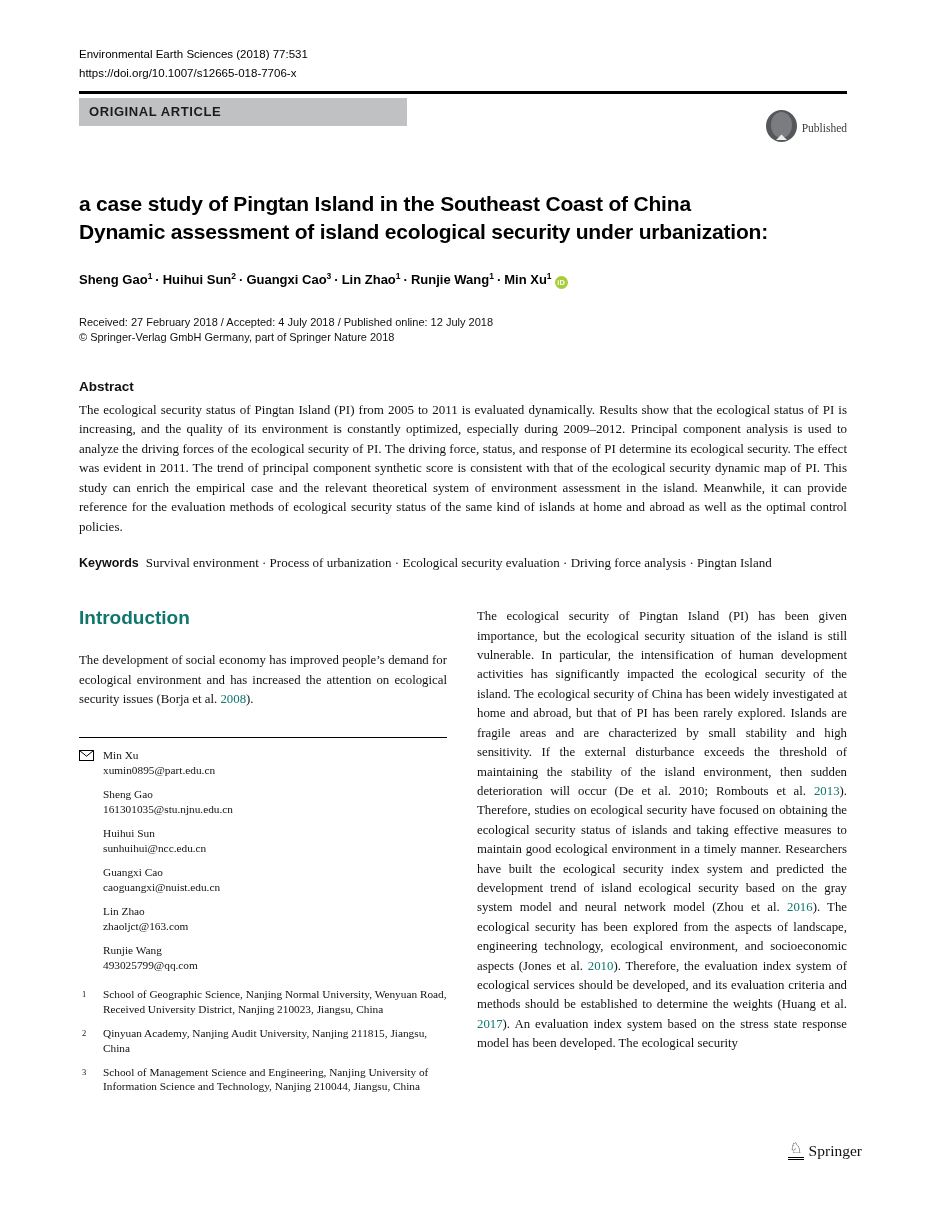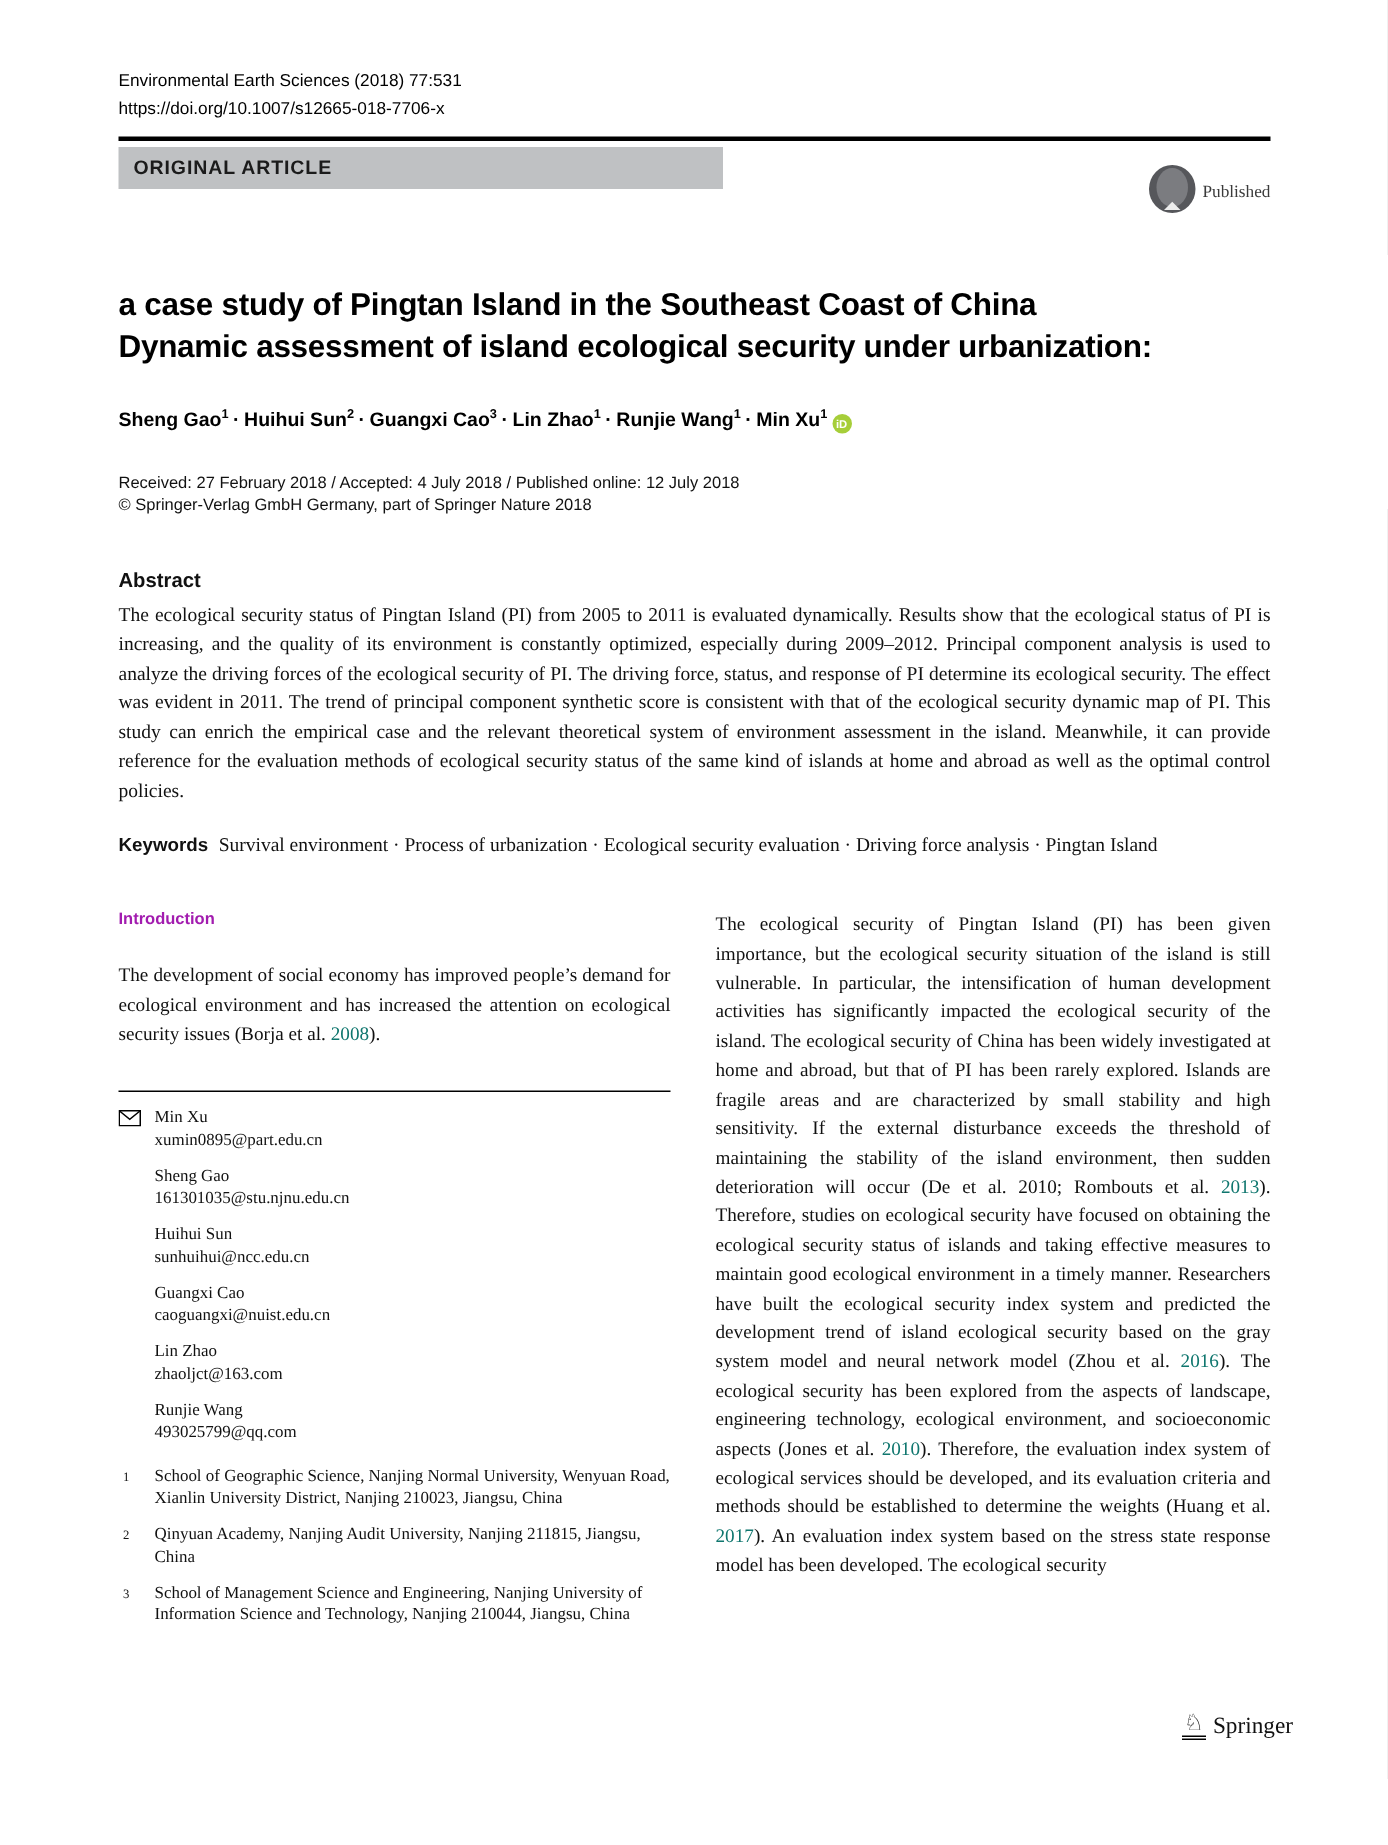--- a/index.html
+++ b/index.html
@@ -13,21 +13,21 @@
   .content { position:absolute; left:79px; top:0; width:768px; }
 
   
   .journal-line, .doi-line {
     font-family:"Liberation Sans", sans-serif; font-size:11.5px; line-height:18.5px; color:#000;
   }
   .journal-line { margin-top:45px; }
   .top-rule { height:2.5px; background:#000; margin-top:9px; }
   .banner-row { display:flex; justify-content:space-between; align-items:flex-start; margin-top:4px; height:52px; }
   .banner {
-    width:403px; height:28px; background:#bfc1c3; display:flex; align-items:center;
+    width:328px; height:28px; background:#bfc1c3; display:flex; align-items:center;
     padding-left:10px; font-family:"Liberation Sans", sans-serif; font-weight:bold;
     font-size:13px; letter-spacing:0.6px; color:#1b1b1b;
   }
   .crossmark { display:flex; align-items:center; gap:4px; margin-top:11px; cursor:pointer; }
   .crossmark-label { font-family:"Liberation Serif", serif; font-size:11.5px; color:#3a3a3a; }
 
   
   h1.paper-title {
     margin-top:40px; font-family:"Liberation Sans", sans-serif; font-weight:bold;
     font-size:21px; line-height:28px; color:#000; letter-spacing:-0.2px;
@@ -50,21 +50,21 @@
   
   .abstract-heading { margin-top:34px; font-family:"Liberation Sans", sans-serif; font-weight:bold; font-size:13.5px; }
   .abstract-text { margin-top:6px; font-size:13px; line-height:19.6px; text-align:justify; }
   .keywords { margin-top:16px; font-size:13px; line-height:19.6px; }
   .keywords .kw-label { font-family:"Liberation Sans", sans-serif; font-weight:bold; font-size:12.5px; margin-right:7px; }
 
   
   .columns { display:flex; gap:30px; margin-top:34px; }
   .col-left { width:368px; }
   .col-right { width:370px; }
-  h2.section-heading { font-family:"Liberation Sans", sans-serif; font-weight:bold; font-size:11px; color:#a21caf; margin-bottom:22px; }
+  h2.section-heading { font-family:"Liberation Sans", sans-serif; font-weight:bold; font-size:19px; color:#0f766e; margin-bottom:22px; }
   .body-para { font-size:12.8px; line-height:19.4px; text-align:justify; }
   .ref-link { color:#0f766e; cursor:pointer; }
 
   
   .footnote-block { margin-top:28px; }
   .fn-rule { height:1px; background:#000; margin-bottom:10px; }
   .fn-entry { position:relative; padding-left:24px; margin-bottom:9px; font-size:11.3px; line-height:15px; }
   .fn-entry .env { position:absolute; left:0; top:2px; }
   .aff-list { margin-top:14px; }
   .aff { position:relative; padding-left:24px; margin-bottom:9px; font-size:11.3px; line-height:14.8px; }
@@ -158,21 +158,21 @@
                 <div>Lin Zhao</div>
                 <div>zhaoljct@163.com</div>
               </div>
               <div class="fn-entry">
                 <div>Runjie Wang</div>
                 <div>493025799@qq.com</div>
               </div>
             </div>
 
           <div class="aff-list">
-              <div class="aff"><sup>1</sup><span>School of Geographic Science, Nanjing Normal University, Wenyuan Road, Xianlin University District, Nanjing 210023, Jiangsu, China</span></div>
+              <div class="aff"><sup>1</sup><span>School of Geographic Science, Nanjing Normal University, Wenyuan Road, Received University District, Nanjing 210023, Jiangsu, China</span></div>
               <div class="aff"><sup>2</sup><span>Qinyuan Academy, Nanjing Audit University, Nanjing 211815, Jiangsu, China</span></div>
               <div class="aff"><sup>3</sup><span>School of Management Science and Engineering, Nanjing University of Information Science and Technology, Nanjing 210044, Jiangsu, China</span></div>
             </div>
         </div>
       </div>
 
       <div class="col-right">
         <p class="body-para"><span>The ecological security of Pingtan Island (PI) has been given importance, but the ecological security situation of the island is still vulnerable. In particular, the intensification of human development activities has significantly impacted the ecological security of the island. The ecological security of China has been widely investigated at home and abroad, but that of PI has been rarely explored. Islands are fragile areas and are characterized by small stability and high sensitivity. If the external disturbance exceeds the threshold of maintaining the stability of the island environment, then sudden deterioration will occur (De et al. 2010; Rombouts et al. </span><span class="ref-link">2013</span><span>). Therefore, studies on ecological security have focused on obtaining the ecological security status of islands and taking effective measures to maintain good ecological environment in a timely manner. Researchers have built the ecological security index system and predicted the development trend of island ecological security based on the gray system model and neural network model (Zhou et al. </span><span class="ref-link">2016</span><span>). The ecological security has been explored from the aspects of landscape, engineering technology, ecological environment, and socioeconomic aspects (Jones et al. </span><span class="ref-link">2010</span><span>). Therefore, the evaluation index system of ecological services should be developed, and its evaluation criteria and methods should be established to determine the weights (Huang et al. </span><span class="ref-link">2017</span><span>). An evaluation index system based on the stress state response model has been developed. The ecological security</span></p>
       </div>
     </div>

